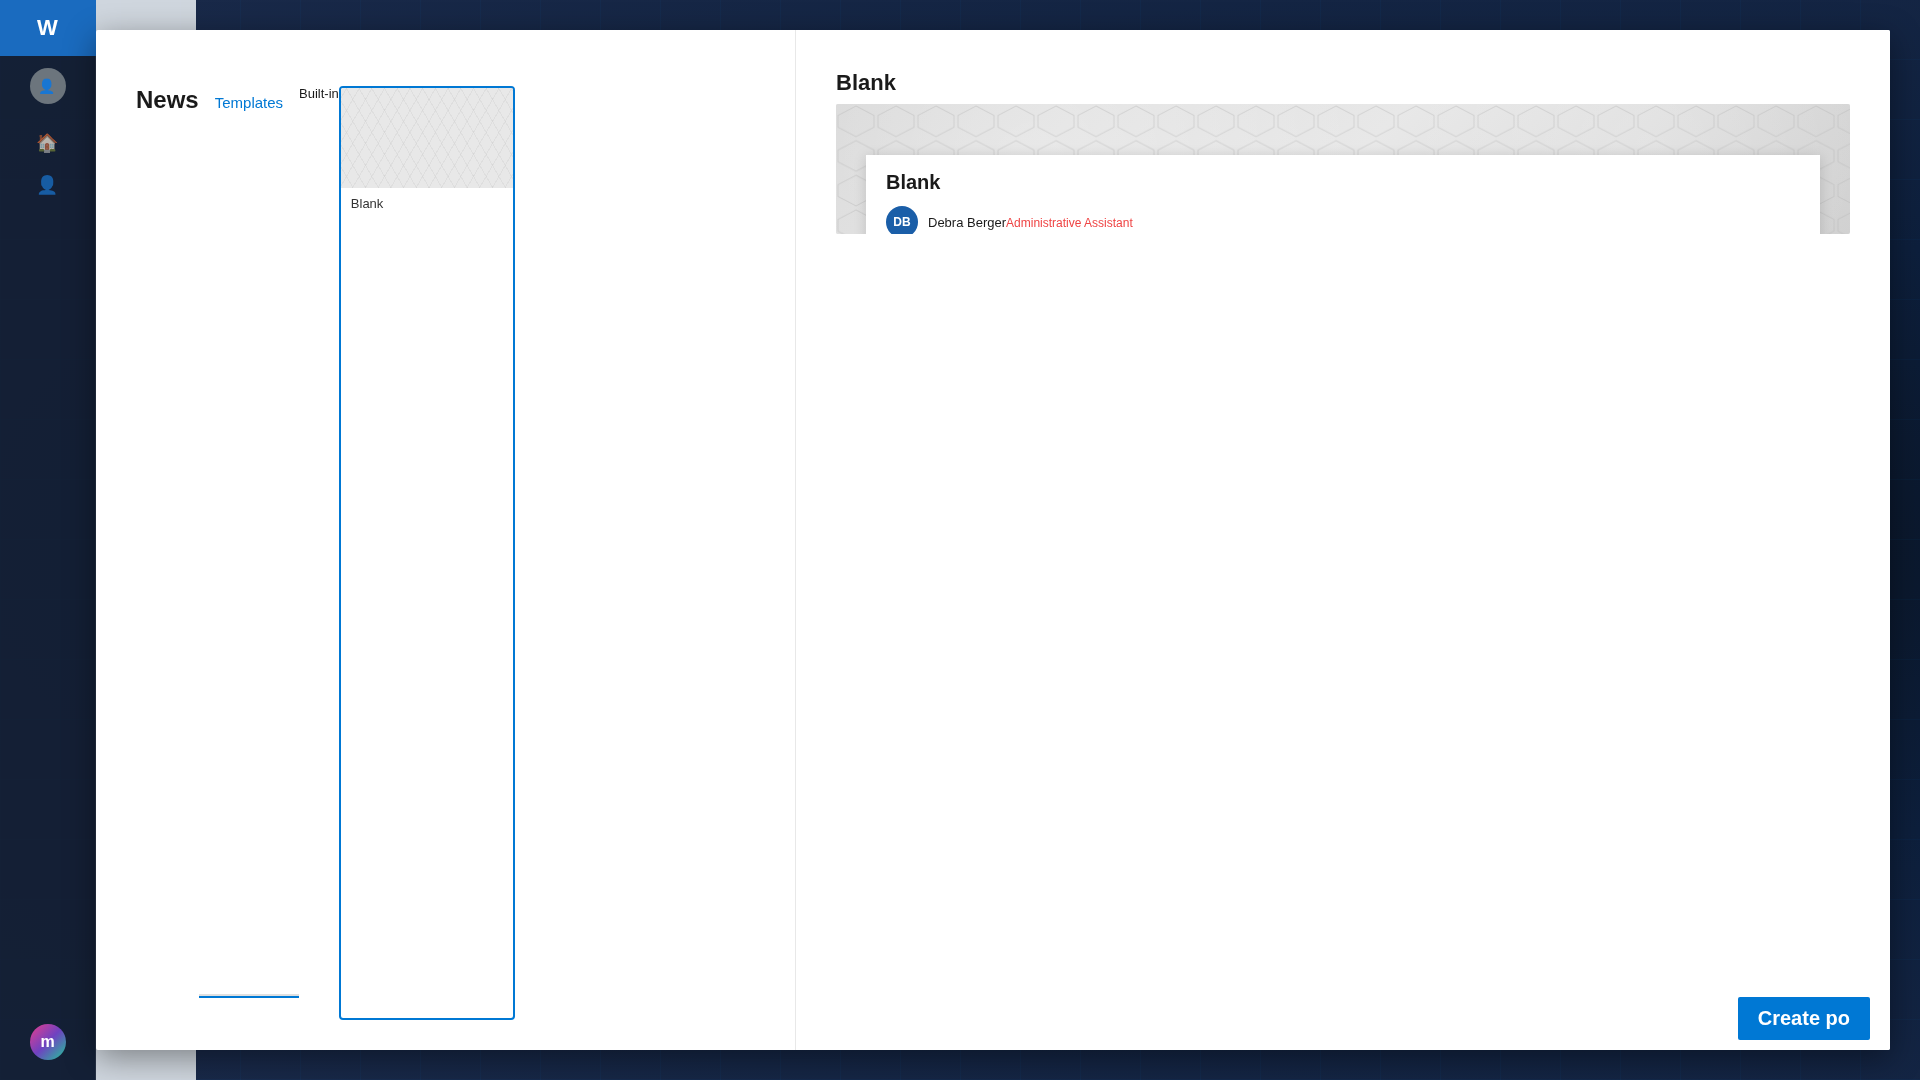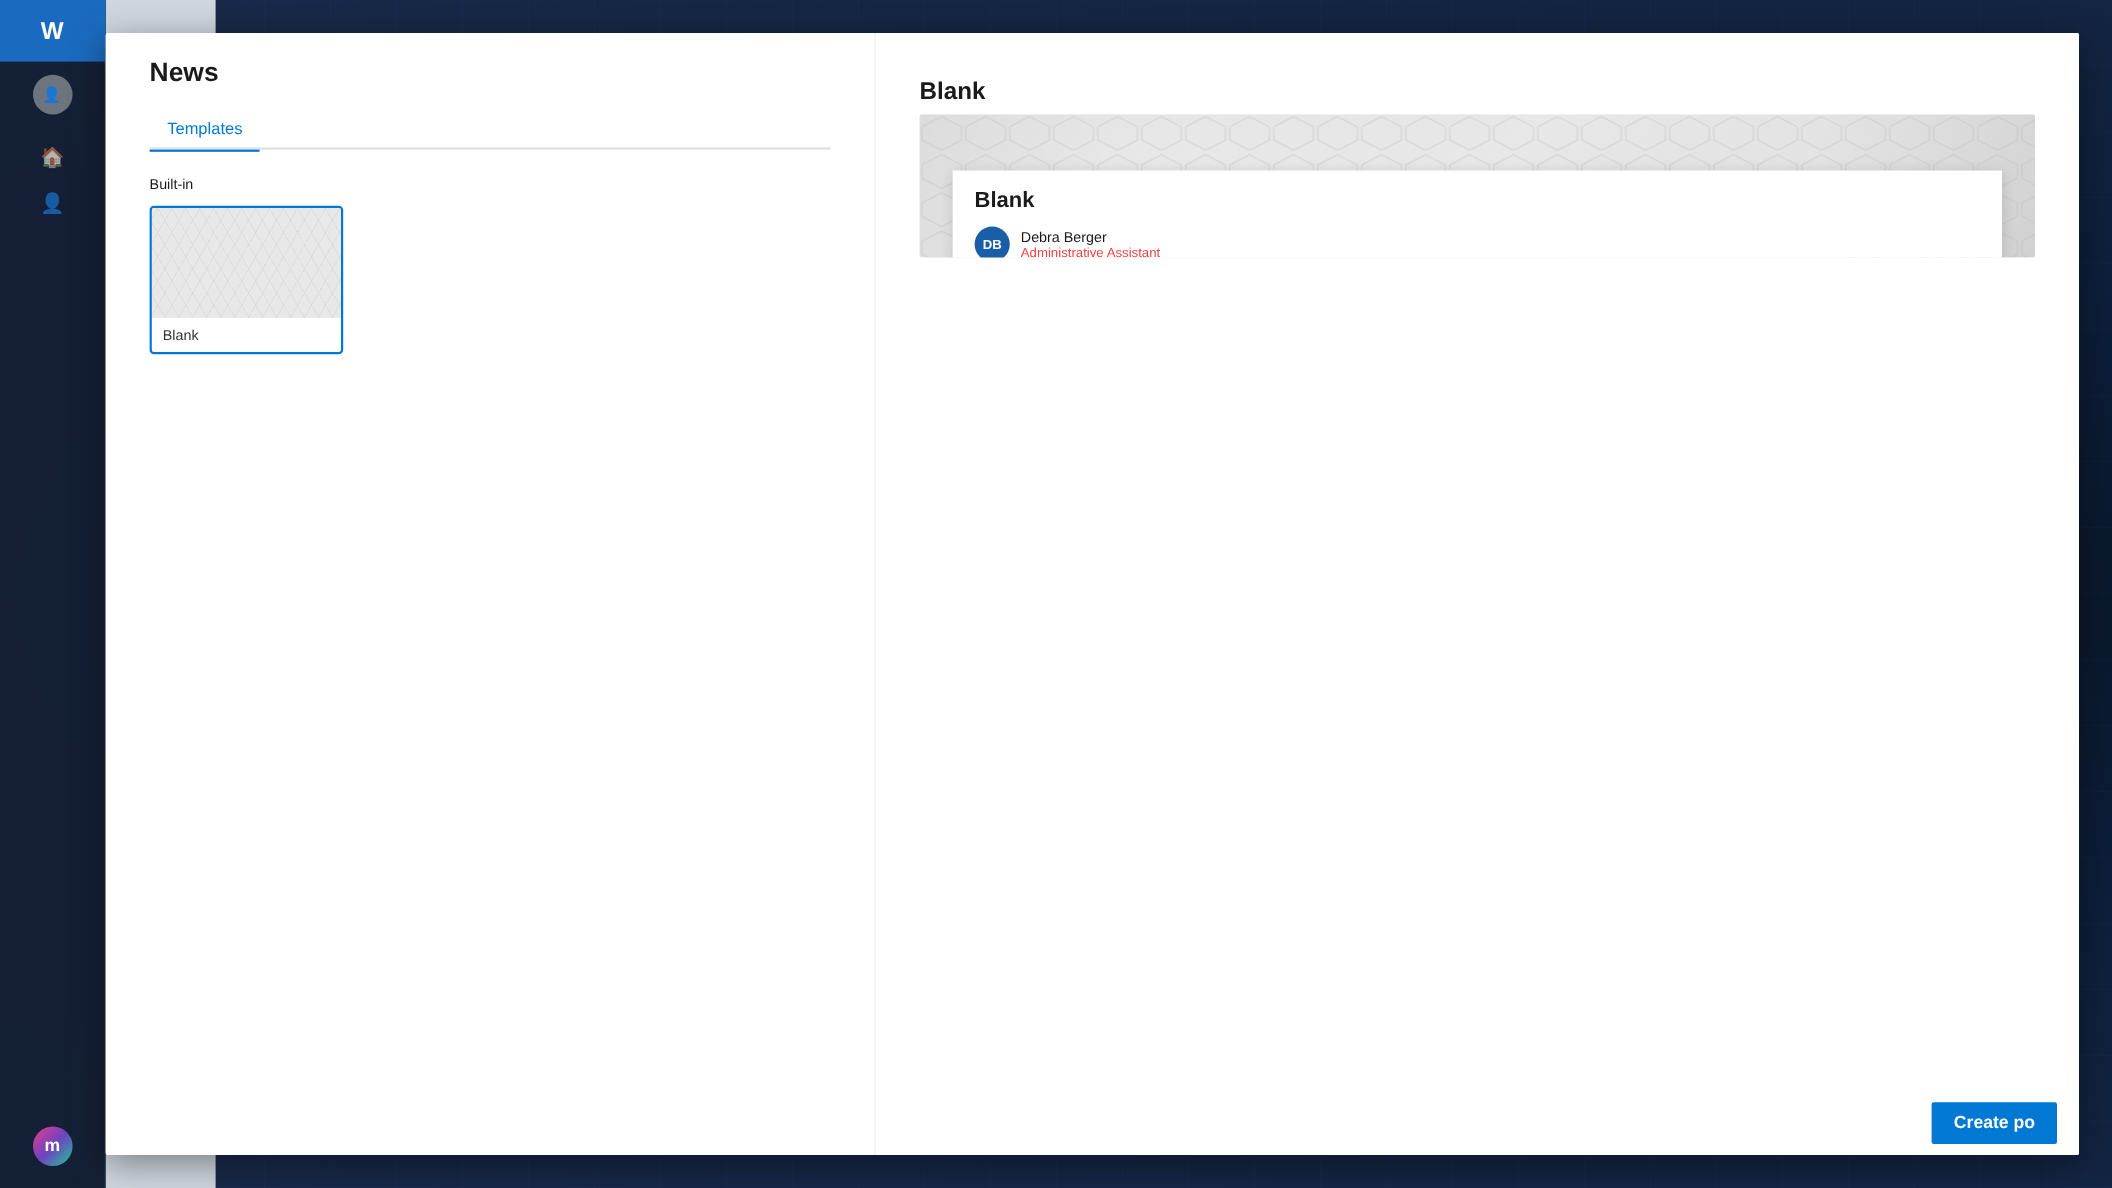--- a/index.html
+++ b/index.html
@@ -161,24 +161,24 @@
       flex-direction: row;
       border-radius: 2px;
       box-shadow: 0 8px 32px rgba(0,0,0,0.4);
       overflow: hidden;
     }
 
     
     .left-content {
       width: 700px;
       flex-shrink: 0;
-      padding: 23px 40px 30px;
+      padding: 56px 40px 30px;
       border-right: 1px solid #e8e8e8;
       display: flex;
-      flex-direction: column;
+      flex-direction: row;
     }
 
     .page-title {
       font-size: 24px;
       font-weight: 600;
       color: #1a1a1a;
       margin-bottom: 20px;
     }
 
     
@@ -405,21 +405,22 @@
       align-items: center;
       justify-content: center;
       color: white;
       font-size: 12px;
       font-weight: 600;
       flex-shrink: 0;
     }
 
     .preview-author-info {
       display: flex;
-      flex-direction: column;
+      flex-direction: row;
+      align-items: flex-end;
     }
 
     .preview-author-name {
       font-size: 13px;
       color: #1a1a1a;
       font-weight: 500;
     }
 
     .preview-author-role {
       font-size: 12px;
@@ -428,21 +429,21 @@
 
     
     .create-post-btn {
       position: absolute;
       bottom: 40px;
       right: 50px;
       background: #0078d4;
       color: white;
       border: none;
       padding: 10px 20px;
-      font-size: 16px;
+      font-size: 20px;
       font-weight: 600;
       cursor: pointer;
       border-radius: 2px;
       z-index: 10;
     }
   </style>
 </head>
 <body>
 
 <div class="bg-overlay"></div>

